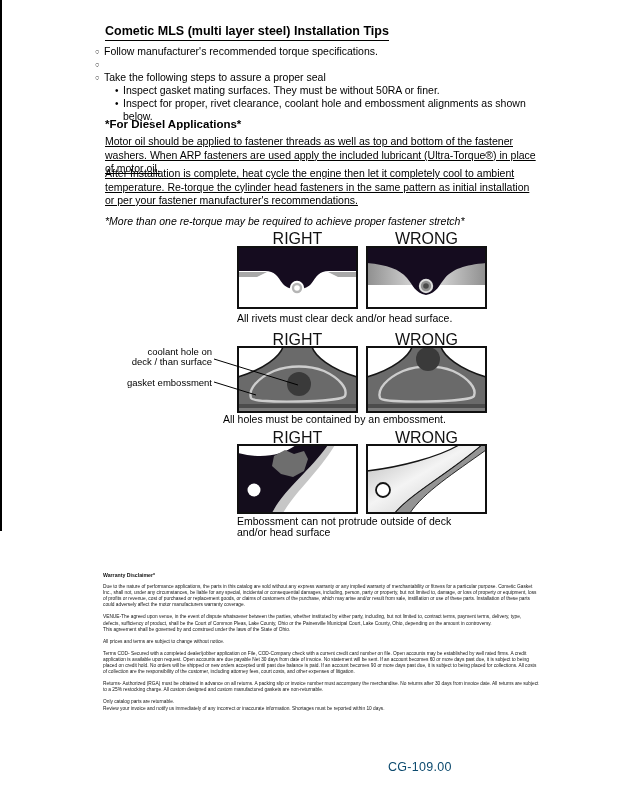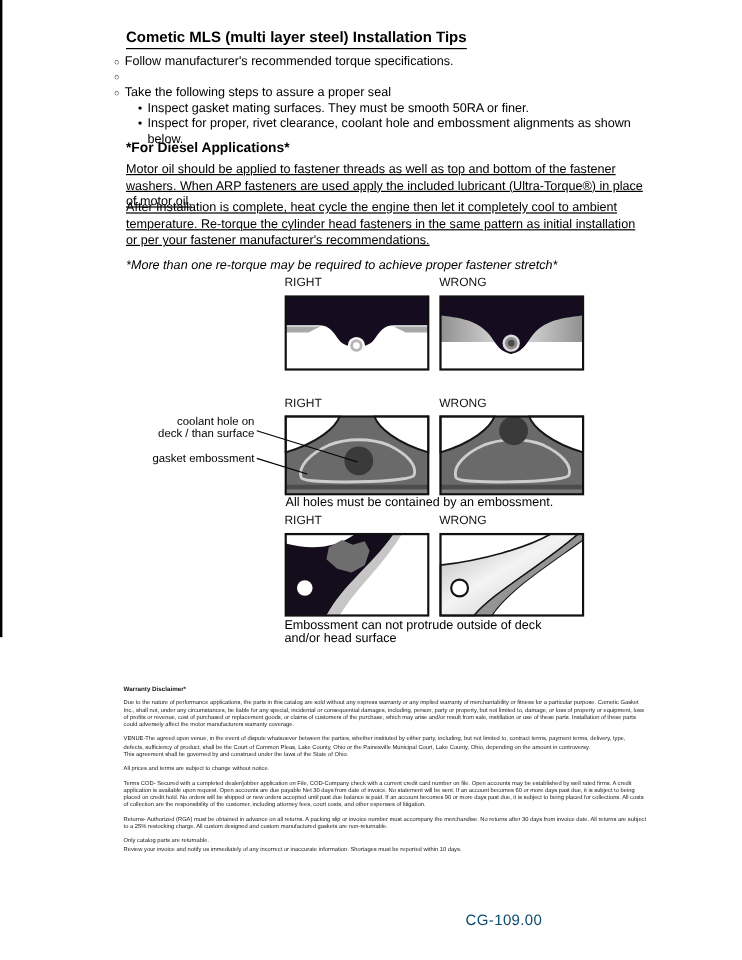--- a/index.html
+++ b/index.html
@@ -15,21 +15,21 @@
   .bullets{position:absolute;left:95px;top:45px;width:450px;font-size:10.5px;line-height:13px;}
   .b-row{display:flex;}
   .b-row.sub{margin-left:20px;}
   .marker-o{width:9px;font-size:7.5px;flex:0 0 9px;line-height:13px;}
   .marker-s{width:8px;font-size:10px;flex:0 0 8px;line-height:13px;}
   .diesel-head{position:absolute;left:105px;top:118px;font-size:11.5px;font-weight:bold;}
   .para{position:absolute;left:105px;width:436px;font-size:10.5px;line-height:13.5px;text-decoration:underline;}
   .para.p1{top:135px;}
   .para.p2{top:167px;}
   .note{position:absolute;left:105px;top:215px;font-size:10.5px;white-space:nowrap;font-style:italic;}
-  .fig-label{position:absolute;width:121px;text-align:left;font-size:10px;color:#111;}
+  .fig-label{position:absolute;width:121px;text-align:center;font-size:16px;color:#111;}
   .fig-box{position:absolute;width:121px;line-height:0;}
   .caption{position:absolute;font-size:10.5px;line-height:11px;color:#000;}
   .side-label{position:absolute;left:88px;width:124px;text-align:right;font-size:9.5px;line-height:10px;}
   .leader{position:absolute;left:110px;top:340px;}
   .legal{position:absolute;left:103px;top:572px;width:436px;font-size:4.8px;line-height:6.1px;color:#141414;}
   .legal .lh{font-weight:bold;font-size:5.2px;margin:0 0 6px 0;}
   .legal p{margin:0 0 6px 0;}
   .legal p.tight{margin:0;}
   .footer-code{position:absolute;left:388px;top:760px;font-size:12.5px;letter-spacing:0.3px;color:#0c4a6e;}
 </style>
@@ -49,21 +49,21 @@
     </div>
     <div class="b-row">
       <span class="marker-o">○</span>
     </div>
     <div class="b-row">
       <span class="marker-o">○</span>
       <span>Take the following steps to assure a proper seal</span>
     </div>
     <div class="b-row sub">
       <span class="marker-s">•</span>
-      <span>Inspect gasket mating surfaces.  They must be smooth 50RA or finer.</span>
+      <span>Inspect gasket mating surfaces.  They must be without 50RA or finer.</span>
     </div>
     <div class="b-row sub">
       <span class="marker-s">•</span>
       <span>Inspect for proper, rivet clearance, coolant hole and embossment alignments as shown below.</span>
     </div>
   </div>
 
   <div class="diesel-head">*For Diesel Applications*</div>
   <div class="para p1">Motor oil should be applied to fastener threads as well as top and bottom of the fastener washers. When ARP fasteners are used apply the included lubricant (Ultra-Torque®) in place of motor oil.</div>
   <div class="para p2">After Installation is complete, heat cycle the engine then let it completely cool to ambient temperature. Re-torque the cylinder head fasteners in the same pattern as initial installation or per your fastener manufacturer's recommendations.</div>
@@ -98,20 +98,21 @@
       <rect x="1" y="17" width="119" height="22" fill="url(#gradDeck)"></rect>
       <rect x="1" y="39" width="119" height="23" fill="#ffffff"></rect>
       <path d="M1,1 H120 V17 C98,19 87,23 79,32 C73,39 71,47 60,49 C49,47 47,39 41,32 C33,23 22,19 1,17 Z" fill="#150c1f"></path>
       <circle cx="60" cy="40" r="7.2" fill="#dddddd"></circle>
       <circle cx="60" cy="40" r="5.2" fill="#8f8f8f"></circle>
       <circle cx="60" cy="40" r="2.8" fill="#4a4a4a"></circle>
       <rect x="1" y="1" width="119" height="61" fill="none" stroke="#101010" stroke-width="2"></rect>
     </svg>
   </div>
 
+  <div class="caption" style="left:237px;top:313px;">All rivets must clear deck and/or head surface.</div>
 
   <div class="fig-label" style="left:237px;top:331px;">RIGHT</div>
   <div class="fig-label" style="left:366px;top:331px;">WRONG</div>
 
   <div class="side-label" style="top:347px;">
     <div>coolant hole on</div>
     <div>deck / than surface</div>
   </div>
   <div class="side-label" style="top:378px;">gasket embossment</div>
 
@@ -139,21 +140,21 @@
       <circle cx="62" cy="13" r="12" fill="#3a3a3a"></circle>
       <rect x="1" y="1" width="119" height="65" fill="none" stroke="#101010" stroke-width="2"></rect>
     </svg>
   </div>
 
   <svg class="leader" width="200" height="70">
     <line x1="104" y1="19" x2="188" y2="45" stroke="#000" stroke-width="1"></line>
     <line x1="104" y1="42" x2="146" y2="55" stroke="#000" stroke-width="1"></line>
   </svg>
 
-  <div class="caption" style="left:238px;top:414px;">All holes must be contained by an embossment.</div>
+  <div class="caption" style="left:223px;top:414px;">All holes must be contained by an embossment.</div>
 
   <div class="fig-label" style="left:237px;top:429px;">RIGHT</div>
   <div class="fig-label" style="left:366px;top:429px;">WRONG</div>
 
   <div class="fig-box" style="left:237px;top:444px;">
     <svg viewBox="0 0 121 70" width="121" height="70">
       <rect x="1" y="1" width="119" height="68" fill="#ffffff"></rect>
       <path d="M91,1 H98 C80,30 59,47 46,69 H35 C49,43 72,28 91,1 Z" fill="#c6c6c6"></path>
       <path d="M1,9 C24,15 44,12 59,1 L91,1 C72,28 49,43 35,69 L1,69 Z" fill="#140d1c"></path>
       <polygon points="37,12 48,6 57,10 67,7 71,15 67,27 56,33 44,30 35,22" fill="#6e6e6e"></polygon>

